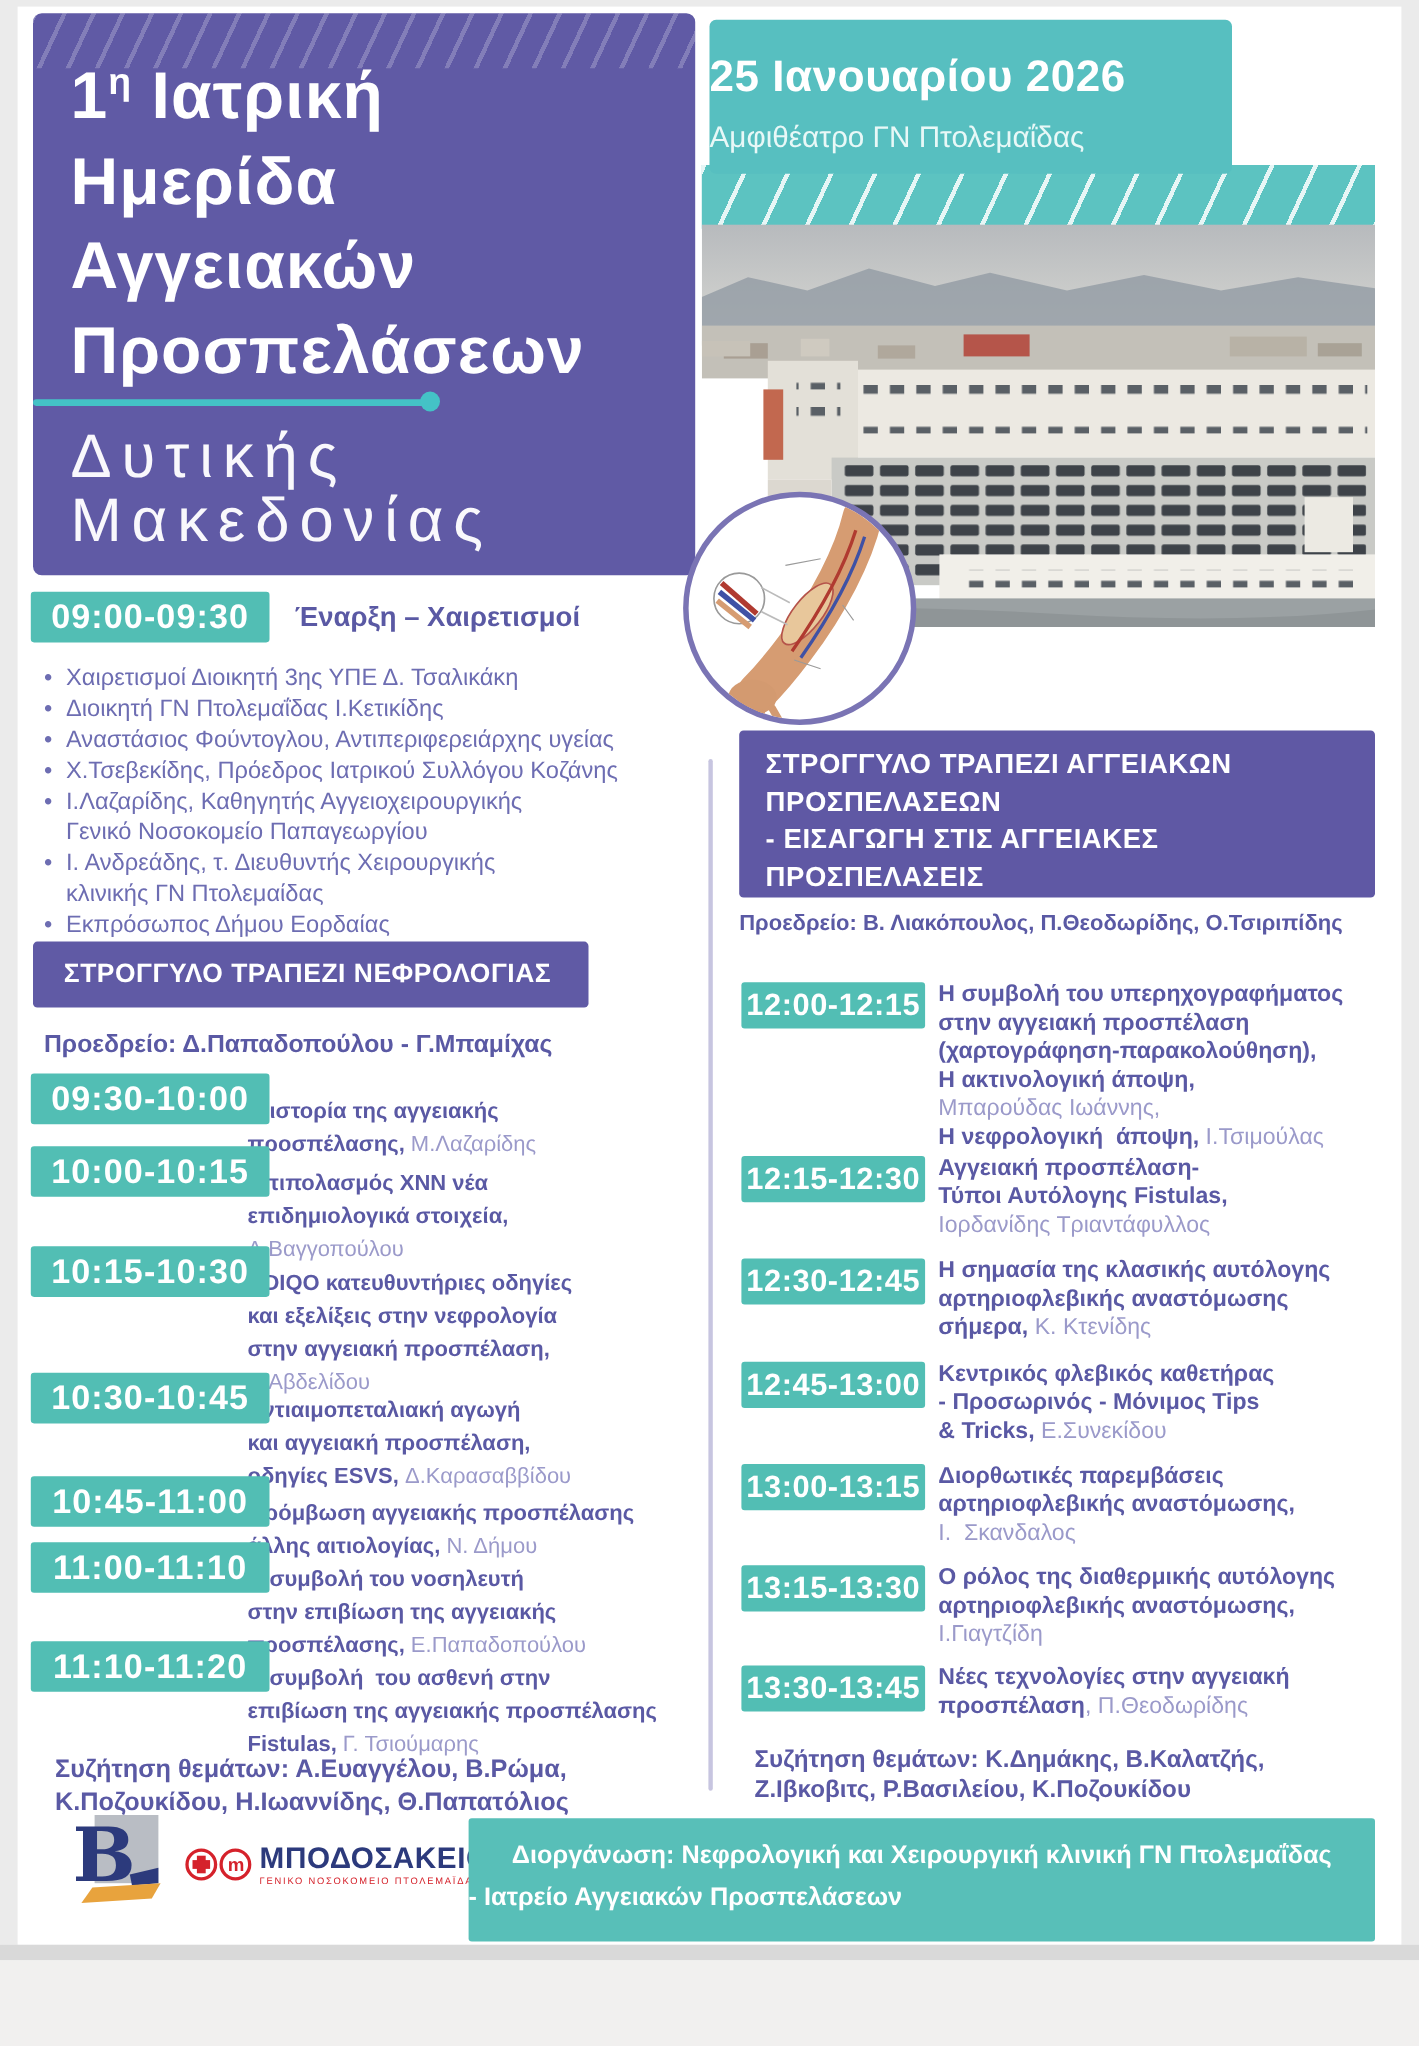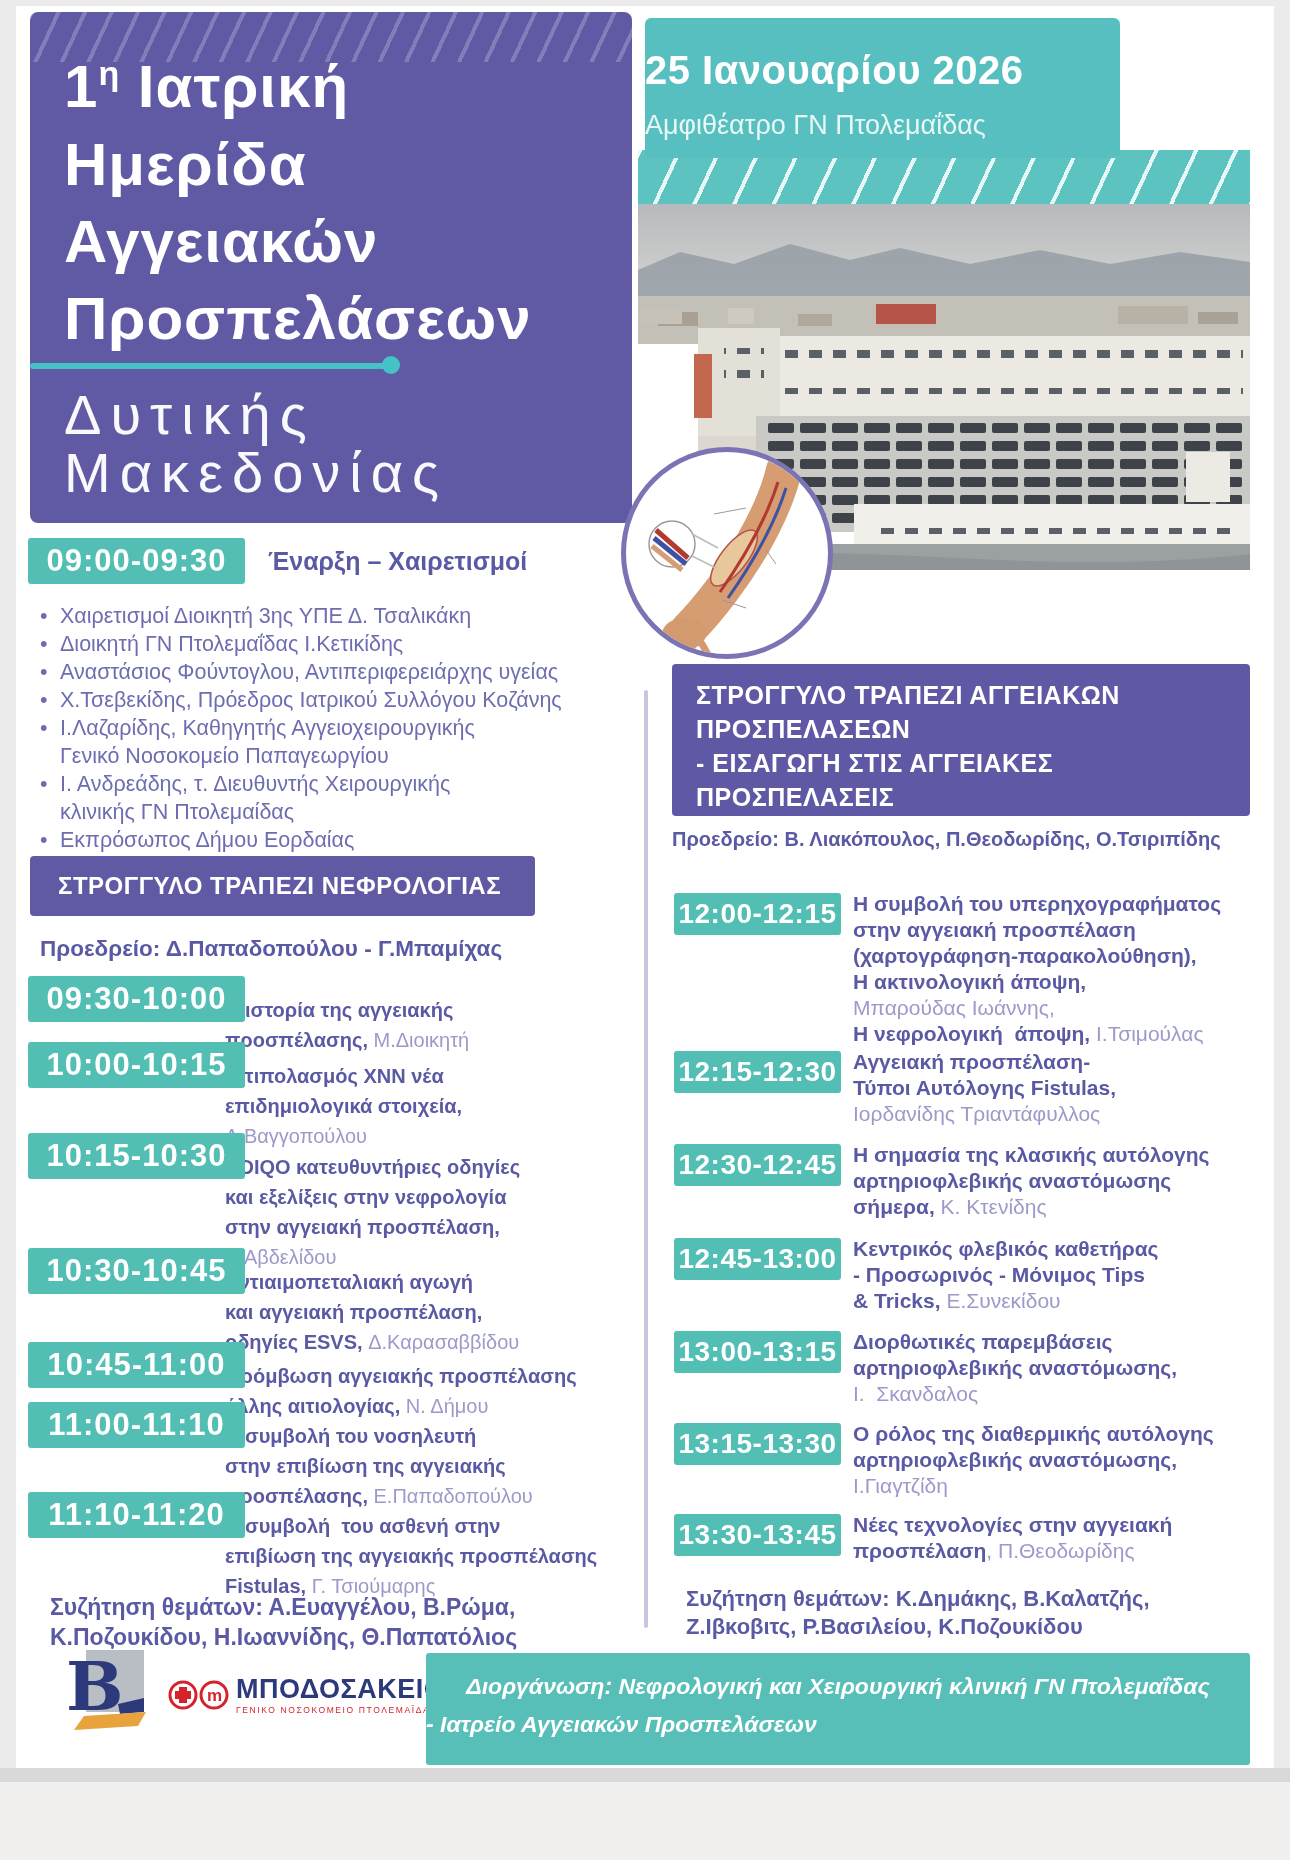--- a/index.html
+++ b/index.html
@@ -51,21 +51,21 @@
   .bullets{left:40px;top:602px;width:560px;}
   .bullet{position:relative;padding-left:20px;color:#6d6db2;font-size:21.5px;line-height:28px;white-space:pre-wrap;}
   .bullet::before{content:"•";position:absolute;left:0;top:0;color:#6d6db2;}
 
   
   .divider{left:644px;top:690px;width:4px;height:938px;background:#c7c5e0;border-radius:2px;}
   .vheader{left:672px;top:664px;width:578px;height:152px;background:#5f58a4;border-radius:4px;color:#fff;
     font-weight:bold;font-size:25px;line-height:34px;letter-spacing:.5px;padding:14px 0 0 24px;box-sizing:border-box;white-space:pre-wrap;}
 
   
-  .org-box{left:426px;top:1653px;width:824px;height:112px;background:#58bfb8;border-radius:3px;color:#fff;font-weight:bold;font-size:23px;font-style:italic;}
+  .org-box{left:426px;top:1653px;width:824px;height:112px;background:#58bfb8;border-radius:3px;color:#fff;font-weight:bold;font-size:23px;}
   .org-l1{left:0;top:20px;width:100%;text-align:center;}
   .org-l2{left:0;top:58px;width:100%;text-align:left;padding-right:70px;box-sizing:border-box;}
   .logo2{left:168px;top:1664px;height:62px;display:flex;align-items:center;}
   .logo2-text{display:flex;flex-direction:column;margin-left:6px;}
   .logo2-main{color:#2c3a7c;font-weight:bold;font-size:27px;letter-spacing:.5px;line-height:28px;}
   .logo2-sub{color:#d5222b;font-size:8.5px;letter-spacing:1.6px;margin-top:2px;}
   .band-dark{left:0;top:1768px;width:1290px;height:14px;background:#d9d9d9;}
   .band-light{left:0;top:1782px;width:1290px;height:78px;background:#f1f0ef;}
 </style>
 </head>
@@ -175,21 +175,21 @@
 κλινικής ΓΝ Πτολεμαίδας</div>
     <div class="bullet">Εκπρόσωπος Δήμου Εορδαίας</div>
   </div>
 
   <div class="abs sec-bar" style="left:30px;top:856px;width:505px;height:60px;line-height:60px;font-size:24px;padding-left:28px;box-sizing:border-box;letter-spacing:.5px;">ΣΤΡΟΓΓΥΛΟ ΤΡΑΠΕΖΙ ΝΕΦΡΟΛΟΓΙΑΣ</div>
   <div class="abs chairs" style="left:40px;top:936px;font-size:22.5px;">Προεδρείο: Δ.Παπαδοπούλου - Γ.Μπαμίχας</div>
 
   <div class="row row-l" style="top:974px">
     <div class="chip chip-l">09:30-10:00</div>
     <div class="rtext"><span class="t">Η ιστορία της αγγειακής
-προσπέλασης,</span><span class="s"> Μ.Διοικητή</span></div>
+προσπέλασης,</span><span class="s"> Μ.Λαζαρίδης</span></div>
   </div>
   <div class="row row-l" style="top:1040px">
     <div class="chip chip-l">10:00-10:15</div>
     <div class="rtext"><span class="t">Επιπολασμός ΧΝΝ νέα
 επιδημιολογικά στοιχεία,
 </span><span class="s">Α.Βαγγοπούλου</span></div>
   </div>
   <div class="row row-l" style="top:1131px">
     <div class="chip chip-l">10:15-10:30</div>
     <div class="rtext"><span class="t">KDIQO κατευθυντήριες οδηγίες

